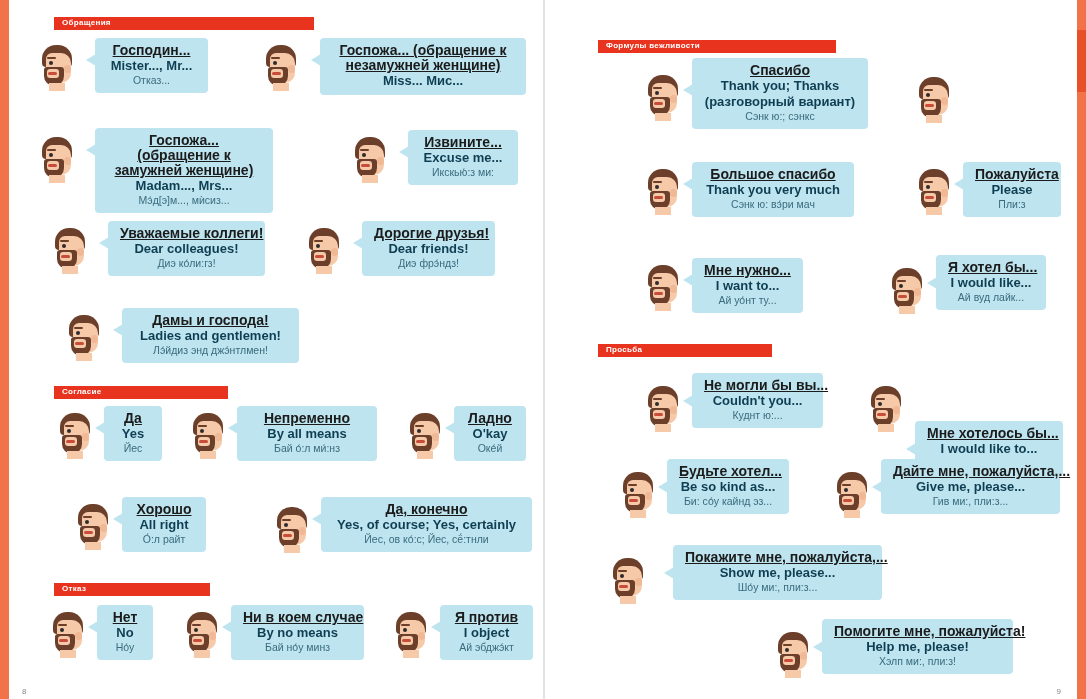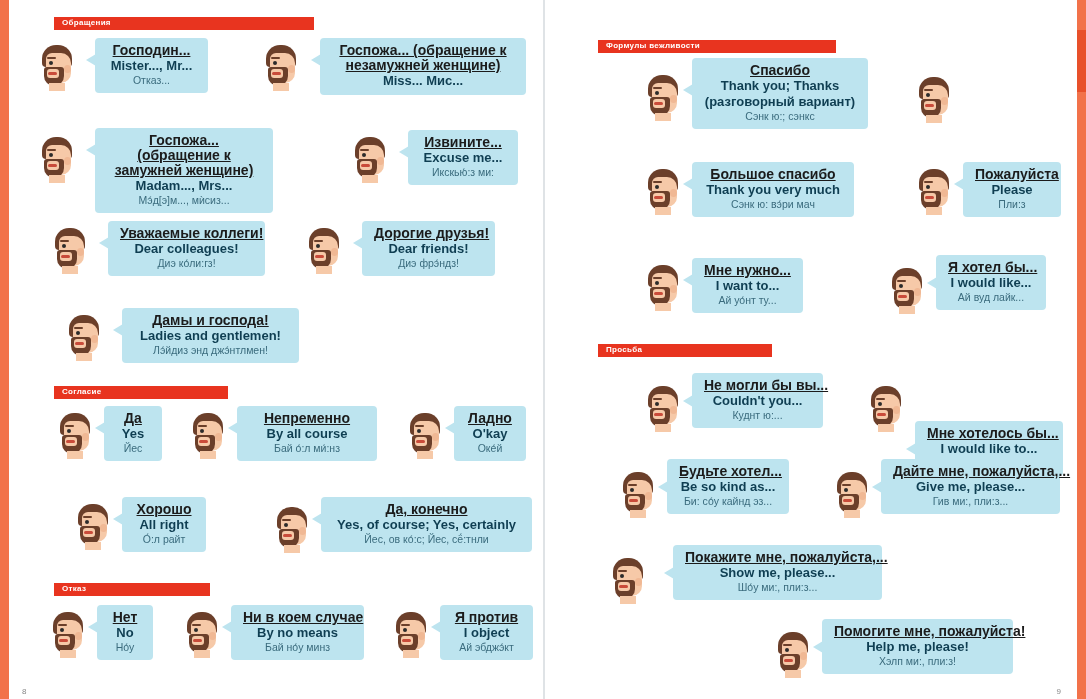--- a/index.html
+++ b/index.html
@@ -354,21 +354,21 @@
       <div class="beard"></div>
         <div class="chin"></div>
         <div class="mouth"></div>
       <div class="eye"></div>
         <div class="brow"></div>
         <div class="neck"></div>
     </div>
     <div class="bubble" style="left:228px; top:406px; width:140px;">
       <div class="tail"></div>
       <div class="ru">Непременно</div>
-      <div class="en">By all course</div>
+      <div class="en">By all means</div>
       <div class="tr">Бай о́:л ми́:нз</div>
     </div>
 
     <div class="head" style="left:395px; top:413px;">
       <div class="hair"></div>
         <div class="face"></div>
         <div class="ear"></div>
       <div class="beard"></div>
         <div class="chin"></div>
         <div class="mouth"></div>

